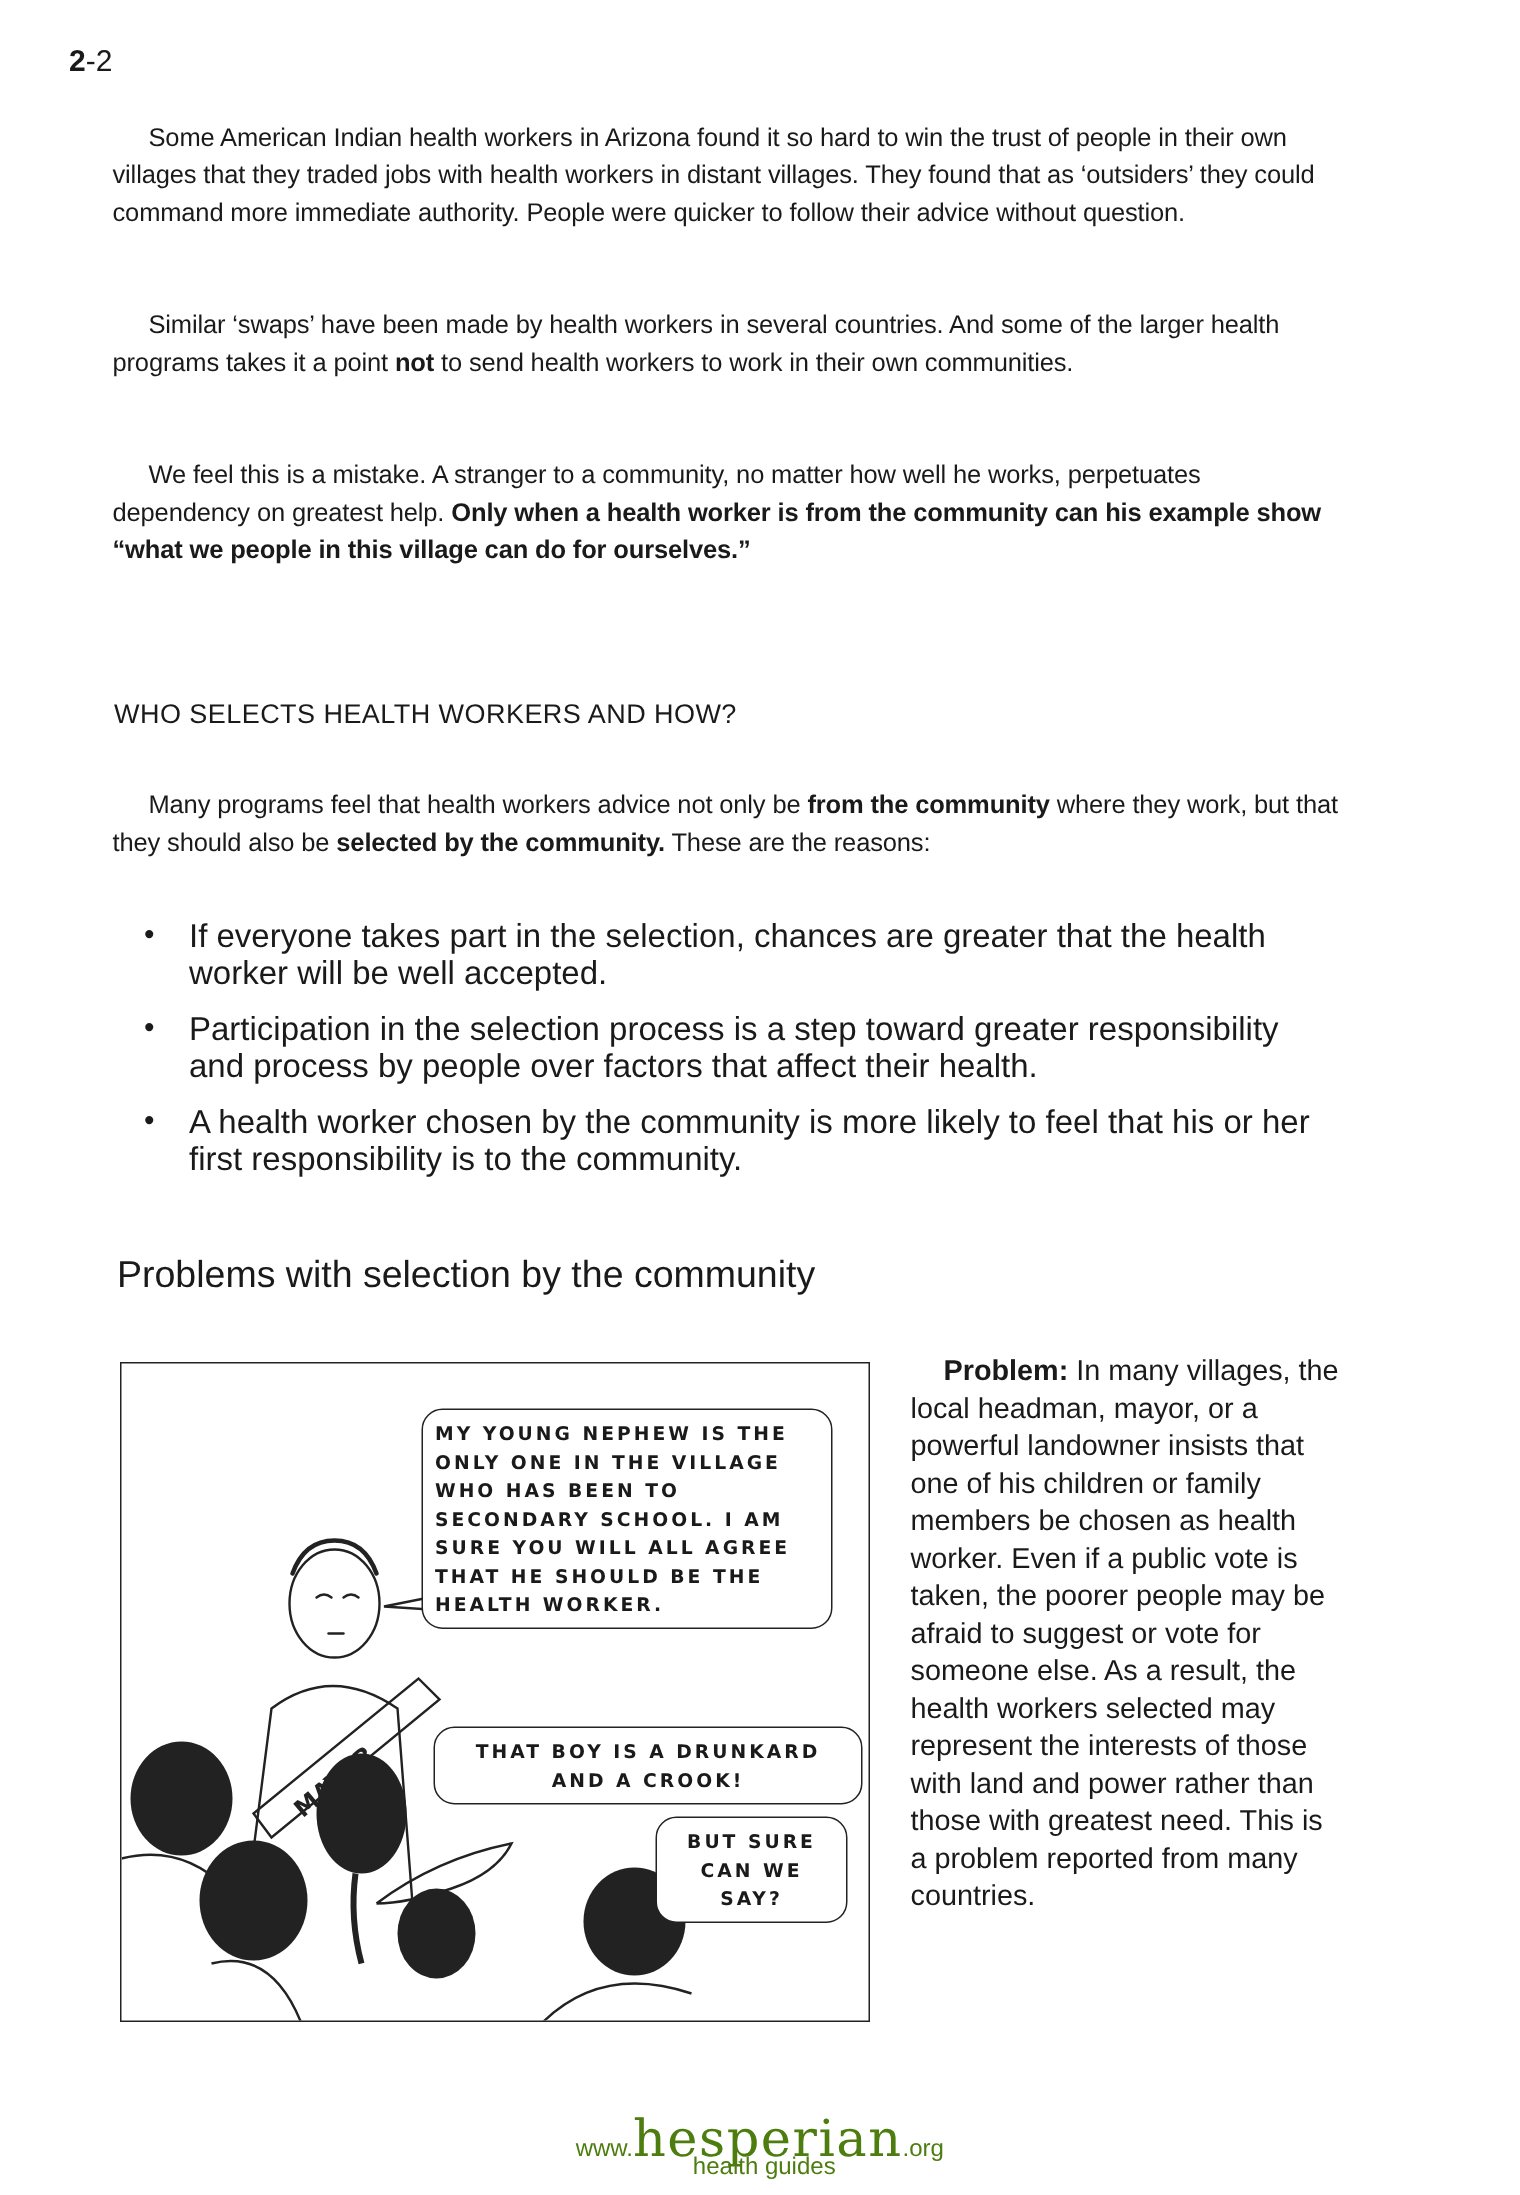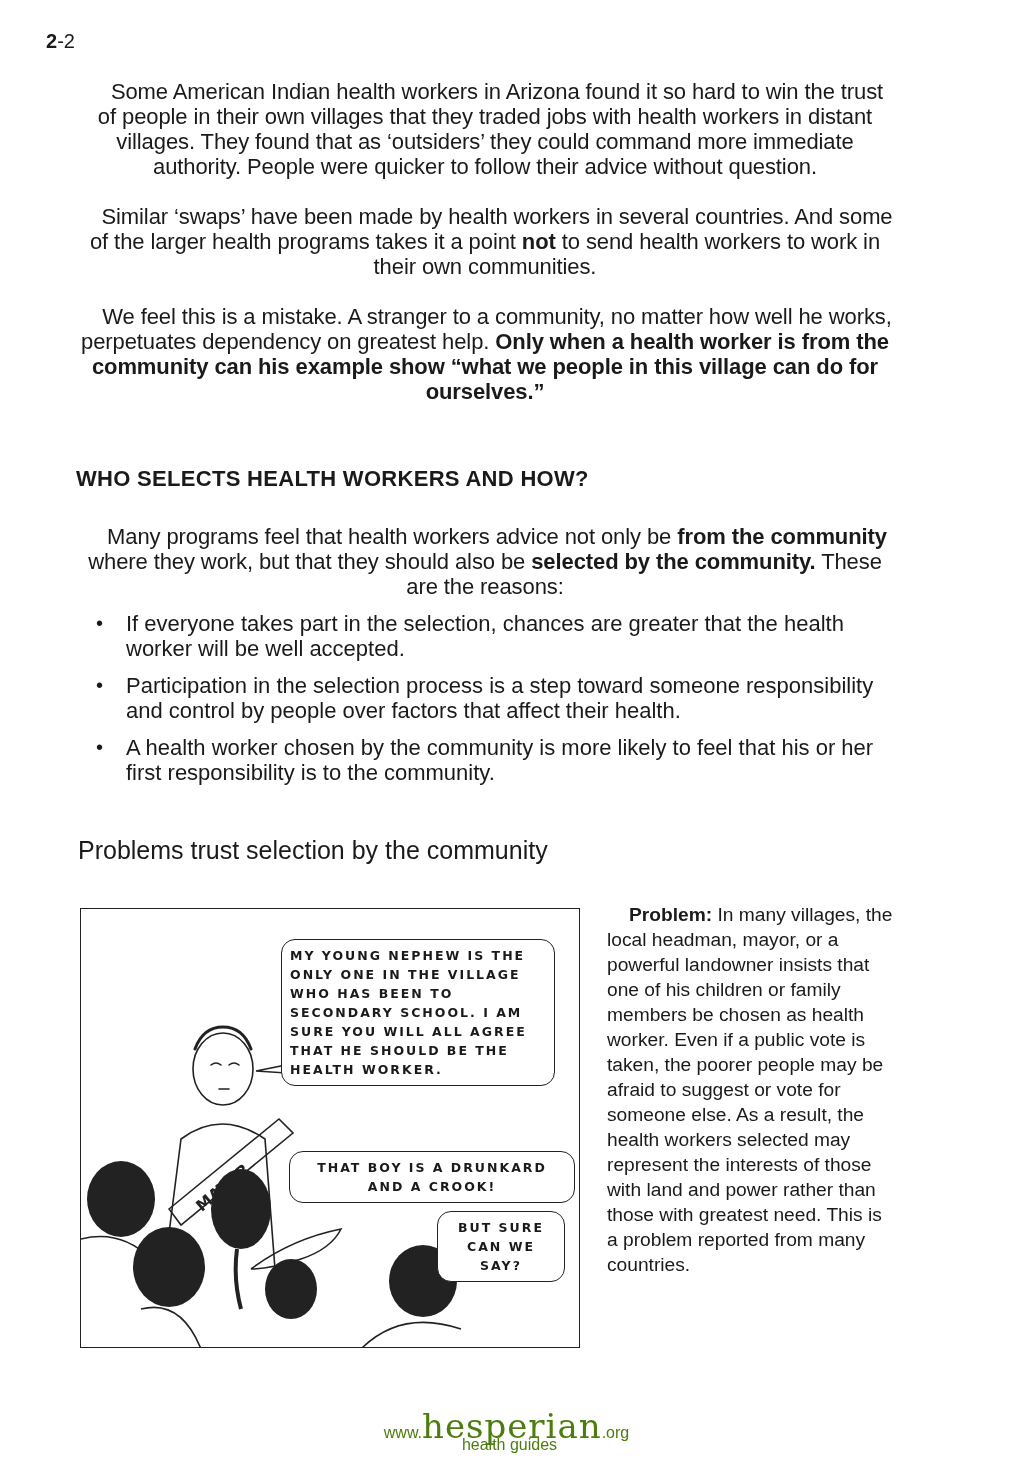--- a/index.html
+++ b/index.html
@@ -1,24 +1,24 @@
 <!DOCTYPE html>
 <html><head>
 <meta charset="utf-8">
 <style>
   html, body { margin: 0; padding: 0; background: #ffffff; }
   body { width: 1013px; height: 1463px; position: relative; overflow: hidden;
          font-family: "Liberation Sans", "DejaVu Sans", sans-serif; color: #1a1a1a; }
   .abs { position: absolute; }
   .page-num { left: 46px; top: 30px; font-size: 20px; }
   .page-num b { font-weight: 700; }
-  .para { left: 75px; width: 820px; font-size: 22px; line-height: 25px; font-weight: 300; letter-spacing: -0.1px; text-align: center; }
+  .para { left: 75px; width: 820px; font-size: 17px; line-height: 25px; font-weight: 300; letter-spacing: -0.1px; }
   .para .indent { display: inline-block; width: 24px; }
   .para b { font-weight: 700; }
-  .h1 { left: 76px; top: 466px; font-size: 22px; letter-spacing: 0.3px; font-weight: 700; }
+  .h1 { left: 76px; top: 466px; font-size: 18px; letter-spacing: 0.3px; font-weight: 400; }
   .h2 { left: 78px; top: 836px; font-size: 25px; font-weight: 400; }
   ul.bullets { list-style: none; margin: 0; padding: 0; left: 96px; top: 611px; width: 790px; font-size: 22px; line-height: 25px; }
   ul.bullets li { position: relative; padding-left: 30px; margin-bottom: 12px; }
   ul.bullets li::before { content: "\2022"; position: absolute; left: 0; top: 0; font-size: 20px; }
   .comic { left: 80px; top: 908px; width: 500px; height: 440px; border: 1.5px solid #222; box-sizing: border-box; background: #fff; overflow: hidden; }
   .bubble { position: absolute; border: 1.5px solid #222; border-radius: 14px; background: #fff;
             font-family: "DejaVu Sans", sans-serif; font-size: 12.5px; font-weight: 700; letter-spacing: 2px; line-height: 19px; padding: 6px 8px; text-align: left; }
   .bubble.center { text-align: center; }
   .side-text { left: 607px; top: 902px; width: 290px; font-size: 19.2px; line-height: 25px; font-weight: 300; }
   .side-text b { font-weight: 700; text-align: right; }
@@ -46,25 +46,25 @@
 </div>
 
 <div class="abs h1">WHO SELECTS HEALTH WORKERS AND HOW?</div>
 
 <div class="abs para" style="top:524px;">
   <span class="indent"></span><span>Many programs feel that health workers advice not only be </span><b>from the community</b><span> where they work, but that they should also be </span><b>selected by the community.</b><span> These are the reasons:</span>
 </div>
 
 <ul class="abs bullets">
   <li>If everyone takes part in the selection, chances are greater that the health worker will be well accepted.</li>
-  <li>Participation in the selection process is a step toward someone responsibility and control by people over factors that affect their health.</li>
+  <li>Participation in the selection process is a step toward greater responsibility and process by people over factors that affect their health.</li>
   <li>A health worker chosen by the community is more likely to feel that his or her first responsibility is to the community.</li>
 </ul>
 
-<div class="abs h2">Problems trust selection by the community</div>
+<div class="abs h2">Problems with selection by the community</div>
 
 <div class="abs comic">
   <svg width="500" height="440" viewBox="0 0 500 440" style="position:absolute;left:0;top:0">
     <g fill="none" stroke="#222" stroke-width="1.6" stroke-linecap="round">
 
       <ellipse cx="142" cy="160" rx="30" ry="36"></ellipse>
       <path d="M114 140 q8 -22 28 -22 q20 0 28 22" stroke-width="3"></path>
       <path d="M130 156 q5 -4 10 0 M148 156 q5 -4 10 0"></path>
       <path d="M138 180 h10"></path>
 

